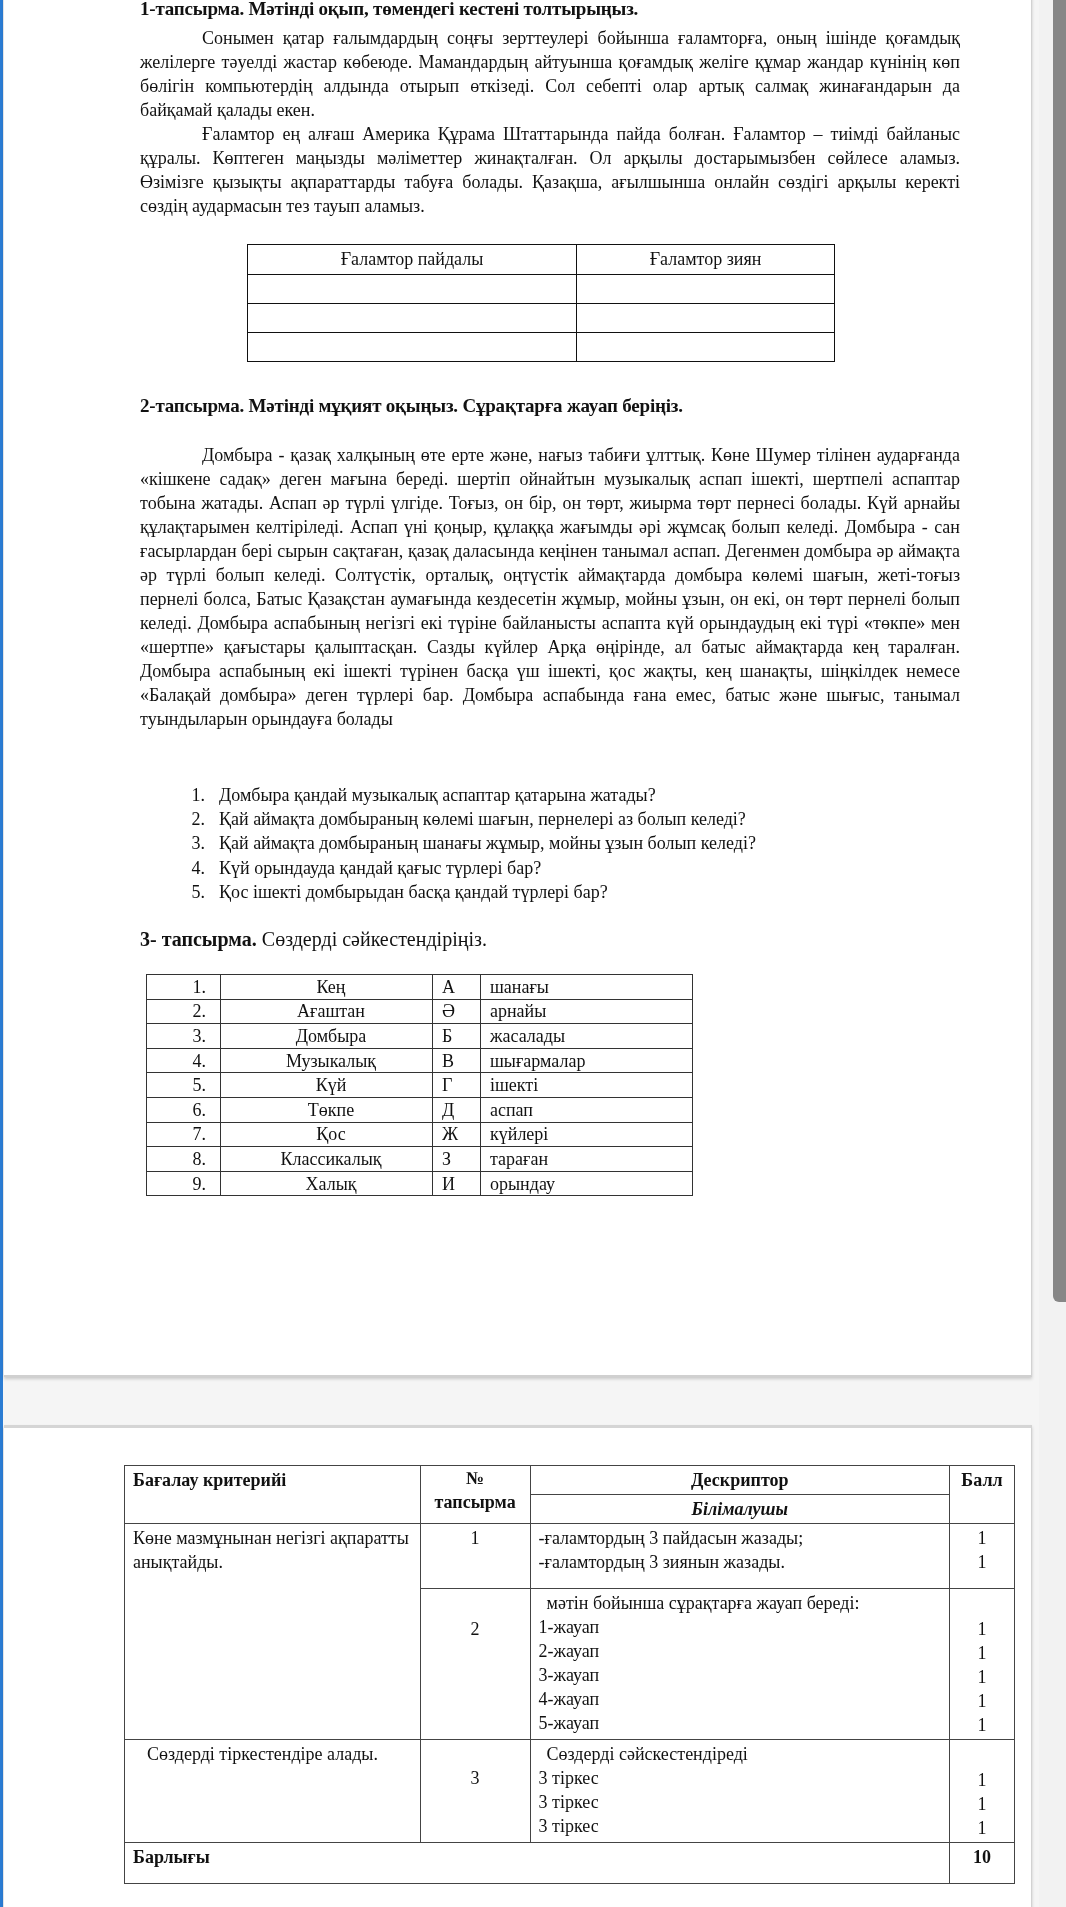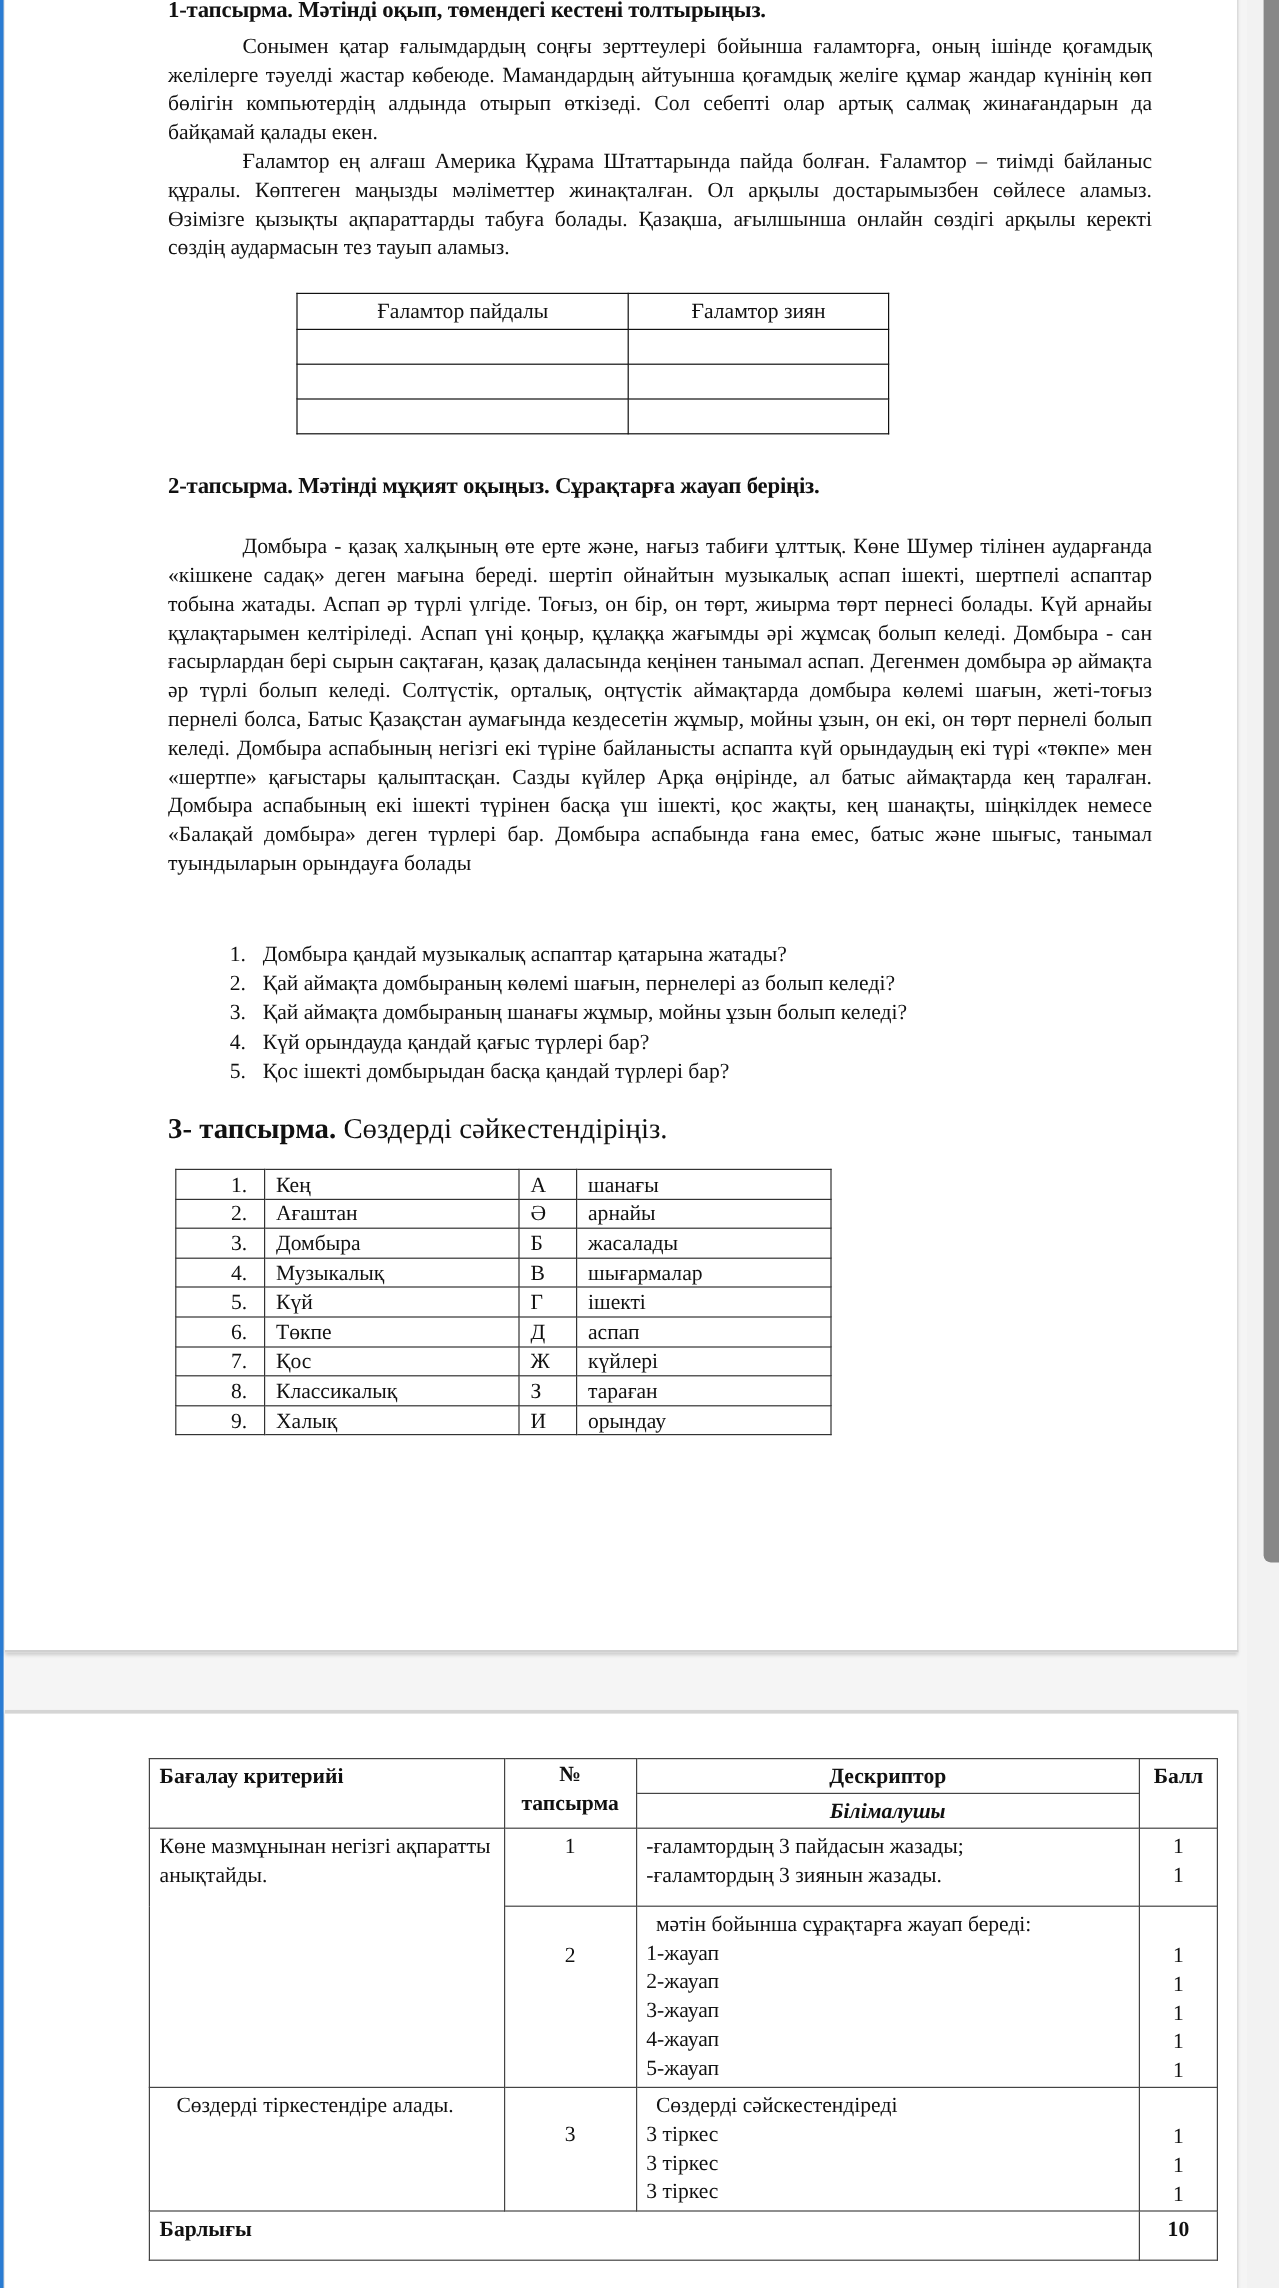--- a/index.html
+++ b/index.html
@@ -19,33 +19,33 @@
   #page2 { top: 1425px; height: 520px; border-top: 3px solid #d5d5d5; }
   .scroll-track { position: absolute; left: 1039px; top: 0; width: 27px; height: 1907px; background: #f2f2f2; }
   .scroll-thumb { position: absolute; left: 1053px; top: 0; width: 13px; height: 1302px; background: #878787; border-radius: 0 0 0 6px; }
 
   .abs { position: absolute; }
   .heading { font-size: 19px; font-weight: bold; letter-spacing: -0.2px; }
   .para { font-size: 18px; line-height: 24px; text-align: justify; text-align-last: left; }
   .para p { margin: 0; text-indent: 62px; }
 
   table { border-collapse: collapse; }
-  .t1 { left: 247px; top: 244px; width: 494px; }
+  .t1 { left: 247px; top: 244px; width: 588px; }
   .t1 td, .t1 th { border: 1.5px solid #111; height: 29px; padding: 0; font-weight: normal; font-size: 18px; text-align: center; }
   .t1 td { height: 28px; }
 
   .qlist { left: 168px; top: 785px; margin: 0; padding: 0; list-style: none; font-size: 18px; line-height: 24.2px; }
   .qlist li { display: flex; }
   .qlist .num { width: 33px; text-align: right; padding-right: 0px; }
   .qlist .qtext { padding-left: 14px; }
 
   .t3 { left: 146px; top: 974px; width: 547px; font-size: 18px; }
   .t3 td { border: 1px solid #333; height: 23.6px; padding: 0 0 0 9px; line-height: 22px; }
   .t3 td.c-num { text-align: right; padding: 0 14px 0 0; width: 59px; }
-  .t3 td.c-word { width: 202px; }
+  .t3 td.c-word { width: 202px; text-align: center; }
   .t3 td.c-let { width: 38px; }
 
   .t4 { left: 124px; top: 1465px; width: 891px; font-size: 18px; }
   .t4 td, .t4 th { border: 1px solid #444; vertical-align: top; padding: 2px 8px; line-height: 24px; }
   .t4 th { font-weight: bold; }
   .t4 .center { text-align: center; }
   .t4 .subhead { font-weight: bold; font-style: italic; text-align: center; border-top: 1px solid #444; }
   .t4 .lines div { line-height: 24px; }
   .t4 .pts div { text-align: center; line-height: 24px; }
   .t4 .total td { border-top: 1.5px solid #333; font-weight: bold; height: 36px; }
@@ -107,21 +107,21 @@
     <li>
         <span class="num">4.</span>
         <span class="qtext">Күй орындауда қандай қағыс түрлері бар?</span>
       </li>
     <li>
         <span class="num">5.</span>
         <span class="qtext">Қос ішекті домбырыдан басқа қандай түрлері бар?</span>
       </li>
   </ol>
 
-  <div class="abs" style="left:136px; top:938px; font-size:24px;">
+  <div class="abs" style="left:136px; top:938px; font-size:20px;">
     <b>3- тапсырма.</b><span> Сөздерді сәйкестендіріңіз.</span>
   </div>
 
   <table class="abs t3" style="top:984px; left:142px;">
     <tbody id="t3body">
         <tr>
           <td class="c-num">1.</td>
           <td class="c-word">Кең</td>
           <td class="c-let">А</td>
           <td>шанағы</td>

